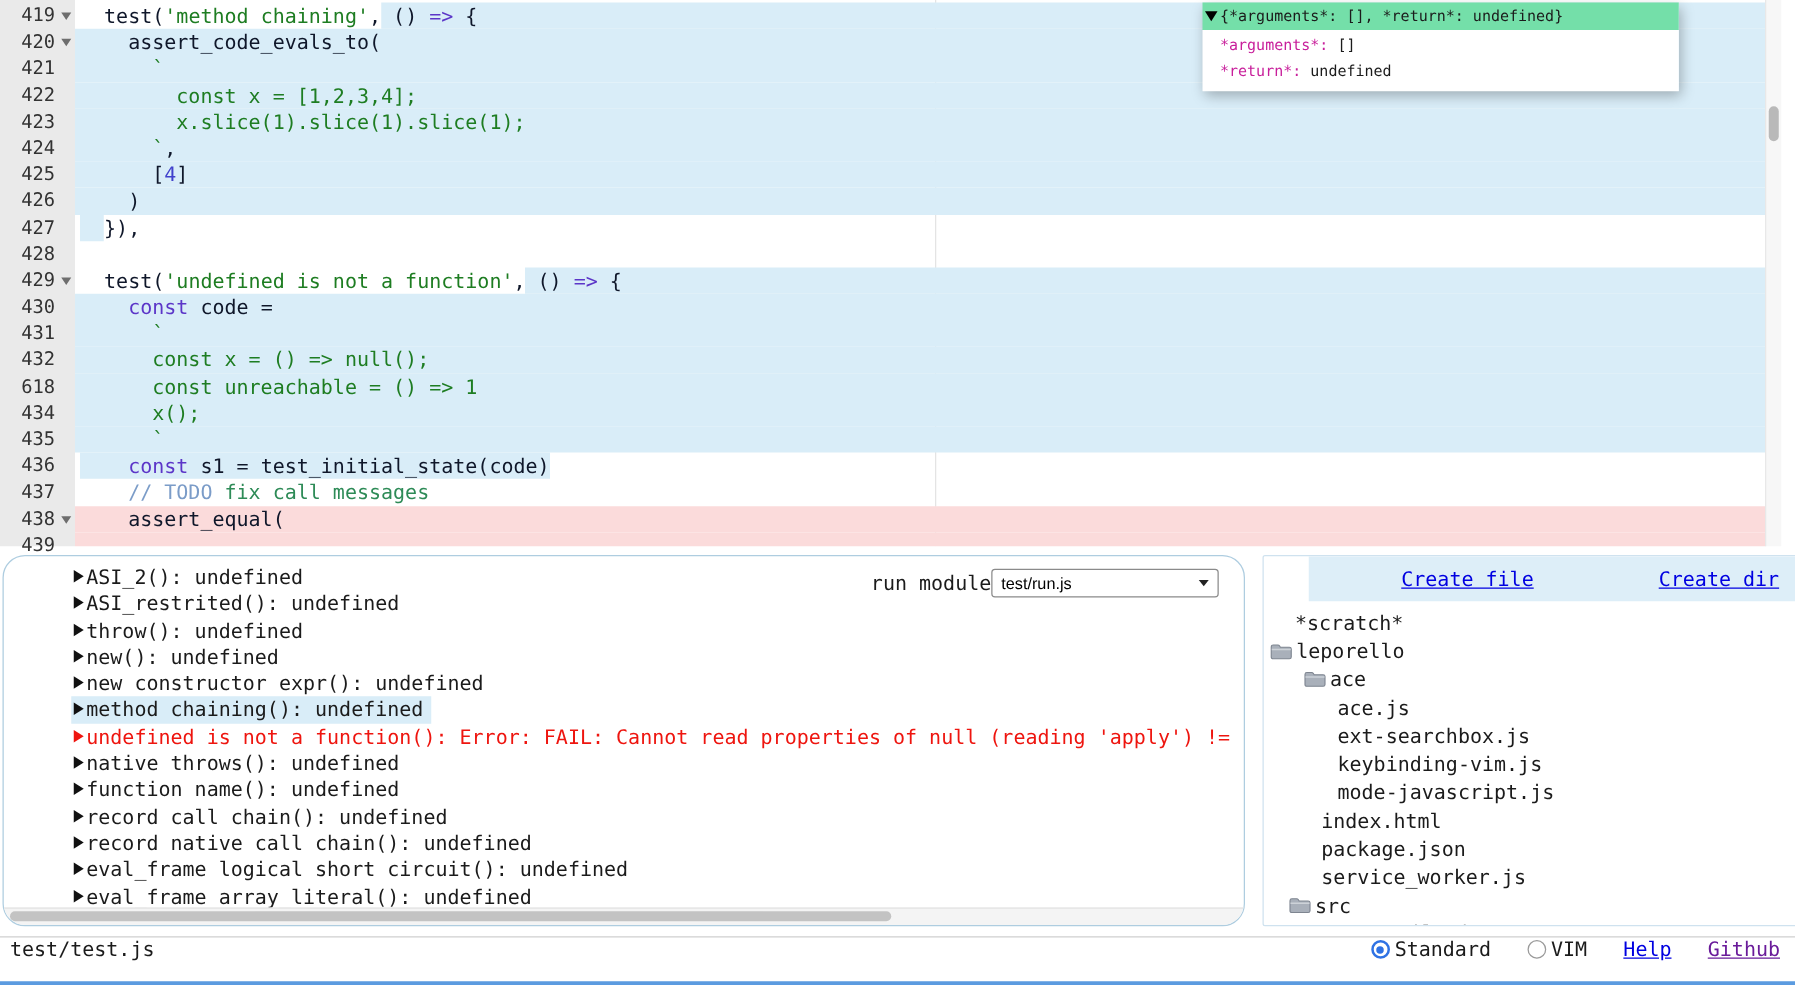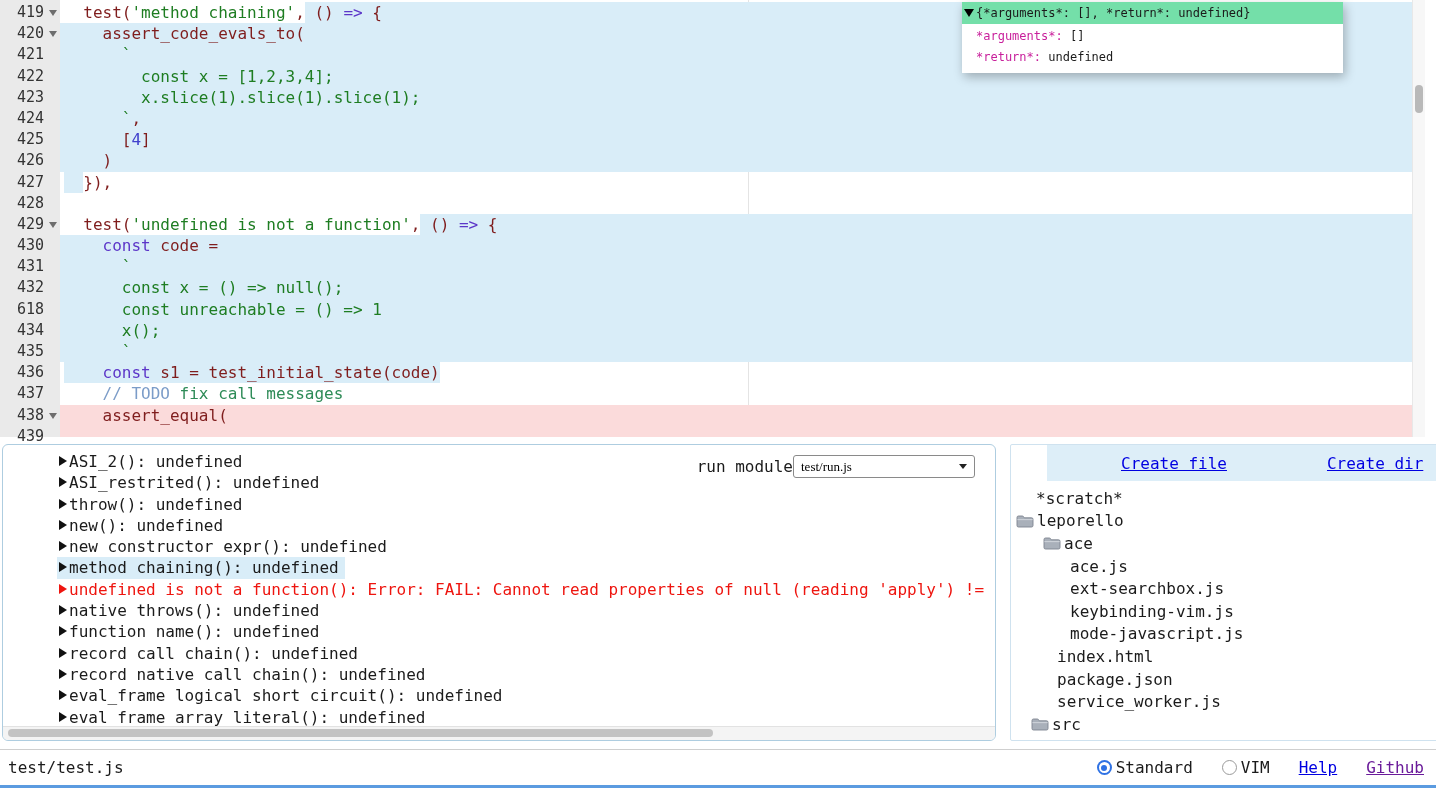--- a/index.html
+++ b/index.html
@@ -17,21 +17,21 @@
         border-top:6px solid #6e6e6e;}
   #lines{position:absolute;left:60px;top:0;width:1352px;height:437px;
          padding-top:2px;box-sizing:border-box;overflow:hidden;}
   .margin-line{position:absolute;left:688px;top:0;bottom:0;width:1px;background:#e4e4e4;}
   .crow{height:21.2px;line-height:21.2px;font-size:16px;white-space:pre;
         position:relative;padding-left:4px;}
   .crow .hl{position:absolute;top:0;bottom:0;background:var(--highlight_cyan,#d9edf8);}
   .crow .ct{position:relative;}
   .bg-cyan{background:var(--highlight_cyan,#d9edf8);}
   .bg-pink{background:var(--error_pink,#fbdbdb);}
-  .tok-t{color:#7f1d1d}
+  .tok-t{color:#0f172a}
   .tok-s{color:var(--string_green,#1e7d22)}
   .tok-k{color:var(--keyword_purple,#5c36c8)}
   .tok-n{color:var(--number_blue,#4141cc)}
   .tok-c1{color:var(--comment_slate,#7b9cc8)}
   .tok-c2{color:var(--comment_green,#2e8b57)}
   #esb{position:absolute;left:1412px;top:0;width:12px;height:437px;background:#f7f7f7;
        border-left:1px solid #e8e8e8;}
   #esb .thumb{position:absolute;left:2px;width:8px;top:85px;height:28px;
        background:#b9b9b9;border-radius:4px;}
 
@@ -42,34 +42,34 @@
            padding:0 3px 0 2px;white-space:pre;display:flex;align-items:center;}
   #tooltip .tri{display:inline-block;width:0;height:0;margin:0 2px 0 0;
            border-left:5.5px solid transparent;border-right:5.5px solid transparent;
            border-top:8px solid #000;}
   #tooltip .body{background:#fff;padding:2px 8px 5px 14px;}
   #tooltip .trow{height:21px;line-height:21px;white-space:pre;}
   .mag{color:var(--key_magenta,#c81f9b);}
 
   
   #testpanel{position:absolute;left:2px;top:444px;width:994px;height:297px;background:#fff;
-             border:1px solid #aecde0;border-radius:6px;box-sizing:border-box;overflow:hidden;}
+             border:1px solid #aecde0;border-radius:18px;box-sizing:border-box;overflow:hidden;}
   #testlist{position:absolute;left:0;top:6px;right:0;}
   .titem{height:21.3px;line-height:21.3px;font-size:16px;white-space:pre;padding-left:56px;}
   .titem .in{display:inline-block;padding:0 6px 0 2px;margin-left:-2px;}
   .titem.sel .in{background:var(--highlight_cyan,#d9edf8);}
   .titem .tri{display:inline-block;width:0;height:0;margin-right:2px;vertical-align:1px;
         border-top:5px solid transparent;border-bottom:5px solid transparent;
         border-left:8px solid #111;}
   .titem.err{color:var(--error_red,#ee150f);}
   .titem.err .tri{border-left-color:var(--error_red,#ee150f);}
   #runmod{position:absolute;right:20px;top:10px;display:flex;align-items:center;
           font-size:16px;}
   #runsel{width:182px;height:23px;border:1px solid #8a8a8a;border-radius:3px;background:#fff;
-          font-family:Liberation Serif, serif;font-size:13px;display:flex;
+          font-family:Liberation Sans, sans-serif;font-size:13px;display:flex;
           align-items:center;padding:0 7px;box-sizing:border-box;color:#000;}
   #runsel .chev{margin-left:auto;width:0;height:0;
           border-left:4.5px solid transparent;border-right:4.5px solid transparent;
           border-top:5.5px solid #222;}
   #hsb{position:absolute;left:0;right:0;bottom:0;height:13px;background:#f4f4f4;
        border-top:1px solid #e2e2e2;}
   #hsb .thumb{position:absolute;left:5px;top:2px;height:8px;width:705px;background:#c3c3c3;
        border-radius:4px;}
 
   
@@ -81,21 +81,21 @@
   .lnk{color:var(--link_blue,#0000e1);text-decoration:underline;cursor:pointer;}
   #ftree{position:absolute;top:36px;left:0;right:13px;bottom:0;overflow:hidden;padding-top:6px;}
   .fitem{height:22.6px;font-size:16px;white-space:pre;display:flex;align-items:center;}
   .fic{display:inline-flex;margin-right:3px;}
   #vsb{position:absolute;right:1px;top:37px;bottom:1px;width:12px;background:#fbfbfb;}
   #vsb .thumb{position:absolute;left:2px;width:8px;top:48px;height:100px;background:#bdbdbd;
        border-radius:4px;}
 
   
   #statusbar{position:absolute;left:0;top:749px;width:1436px;height:36px;background:#fff;
-             border-top:1px solid #cfcfcf;display:flex;align-items:center;font-size:16px;
+             border-top:1px solid #cfcfcf;display:flex;align-items:flex-start;font-size:16px;
              box-sizing:border-box;}
   #sb-file{margin-left:8px;}
   #sb-right{margin-left:auto;display:flex;align-items:center;gap:29px;margin-right:12px;}
   .radio{width:15px;height:15px;border-radius:50%;box-sizing:border-box;display:inline-block;}
   .radio.on{border:2px solid var(--radio_blue,#2f72e4);position:relative;}
   .radio.on::after{content:"";position:absolute;left:2.5px;top:2.5px;width:6px;height:6px;
         border-radius:50%;background:var(--radio_blue,#2f72e4);}
   .radio.off{border:1.5px solid #9a9a9a;background:#fff;}
   .rgroup{display:flex;align-items:center;gap:4px;}
   #sb-github{color:var(--link_visited_purple,#6a1b9a);}

